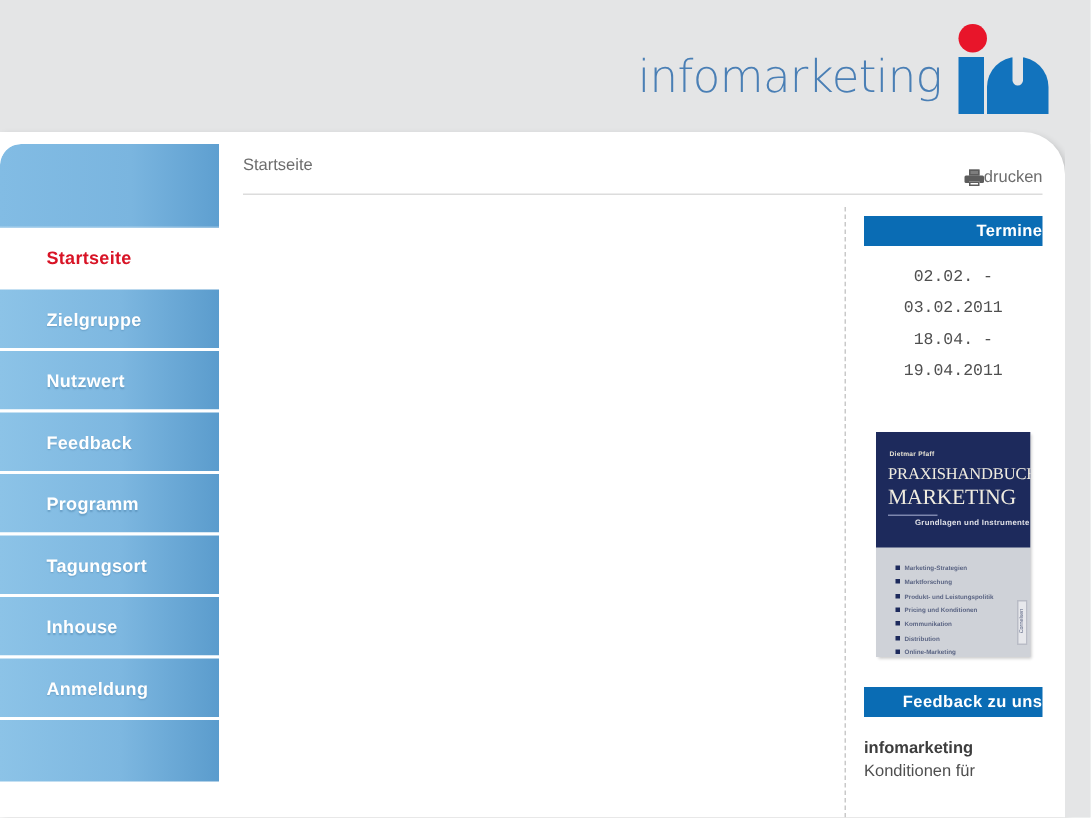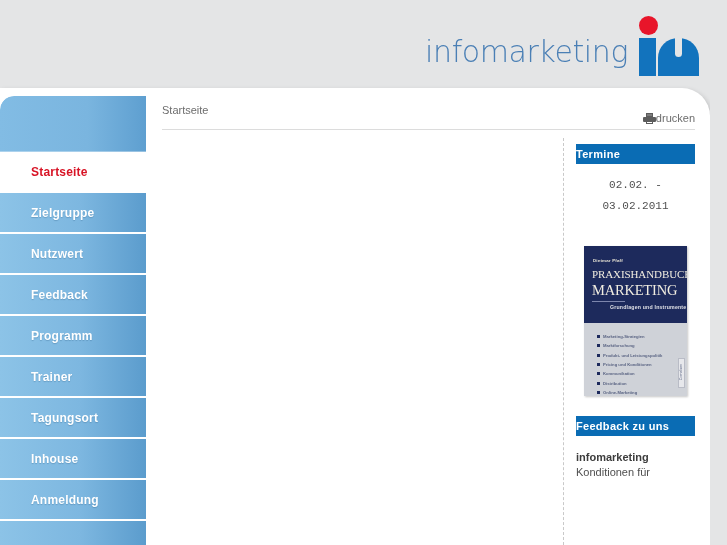--- a/index.html
+++ b/index.html
@@ -214,21 +214,21 @@
   .rail {
     position: absolute;
     left: 430px; top: 56px;
     width: 119px;
   }
   .rail-head {
     background: #0a6cb4;
     color: #ffffff;
     font-size: 11px;
     font-weight: bold;
-    text-align: left;
+    text-align: right;
     height: 20px;
     line-height: 20px;
     letter-spacing: 0.3px;
   }
   .dates {
     padding-top: 11px;
     text-align: center;
     font-family: Liberation Mono, monospace;
   }
   .date-row {
@@ -378,23 +378,20 @@
     <span>Zielgruppe</span>
   </div>
   <div class="sb-item">
     <span>Nutzwert</span>
   </div>
   <div class="sb-item">
     <span>Feedback</span>
   </div>
   <div class="sb-item">
     <span>Programm</span>
-  </div>
-  <div class="sb-item">
-    <span>Trainer</span>
   </div>
   <div class="sb-item">
     <span>Tagungsort</span>
   </div>
   <div class="sb-item">
     <span>Inhouse</span>
   </div>
   <div class="sb-item">
     <span>Anmeldung</span>
   </div>
@@ -417,20 +414,21 @@
 
   <div class="main-area"></div>
 
   <div class="v-divider"></div>
 
   <div class="rail">
 
     <div class="rail-head">Termine</div>
     <div class="dates">
       <div class="date-row">02.02. - 03.02.2011</div>
+      <div class="date-row">18.04. - 19.04.2011</div>
     </div>
 
     <div class="rail-gap-a"></div>
 
     <div class="book-wrap">
       <div class="book">
         <div class="book-top"></div>
         <div class="book-author">Dietmar Pfaff</div>
         <div class="book-t1">PRAXISHANDBUCH</div>
         <div class="book-t2">MARKETING</div>

